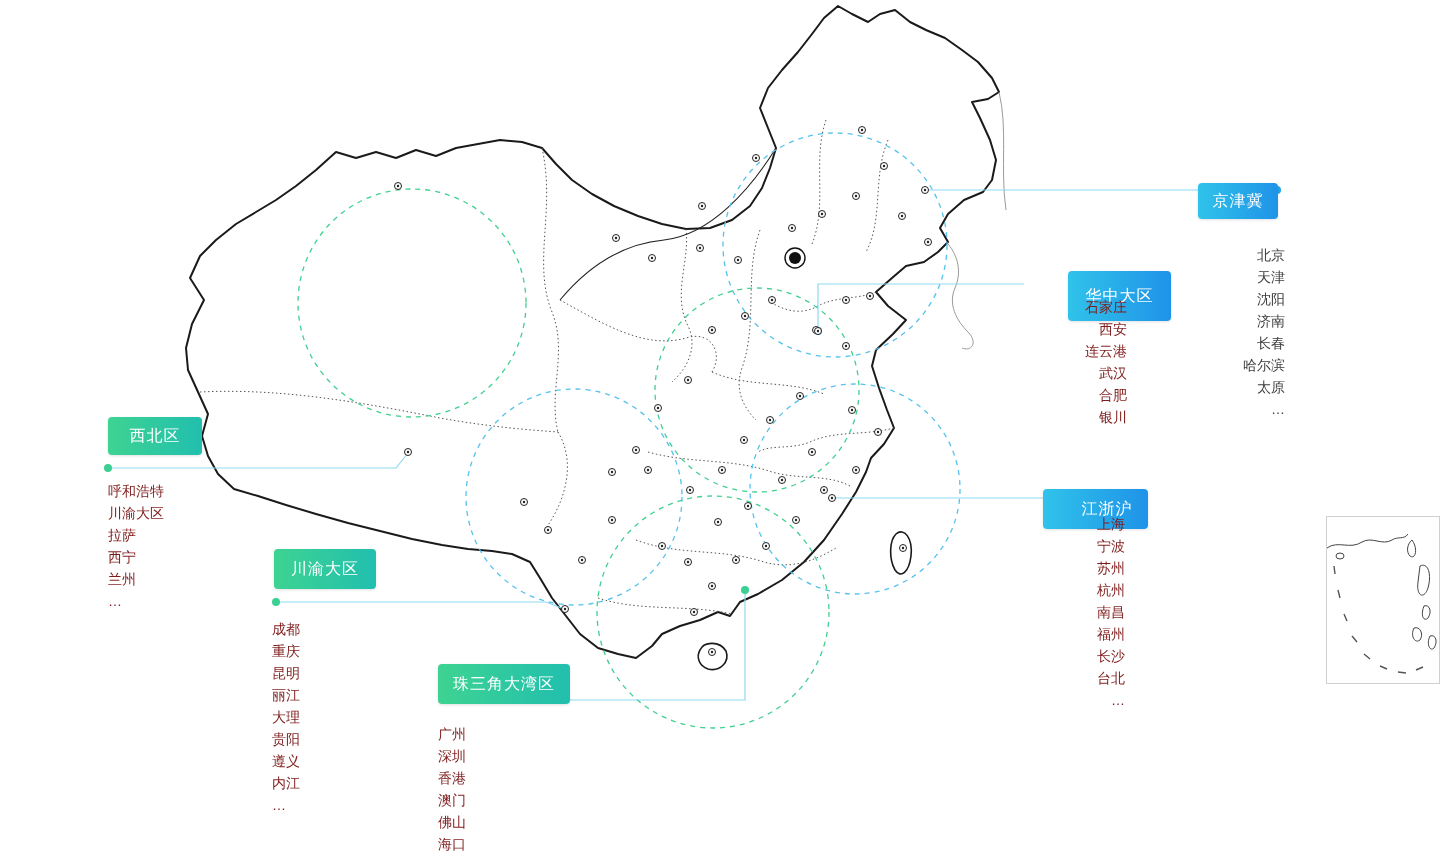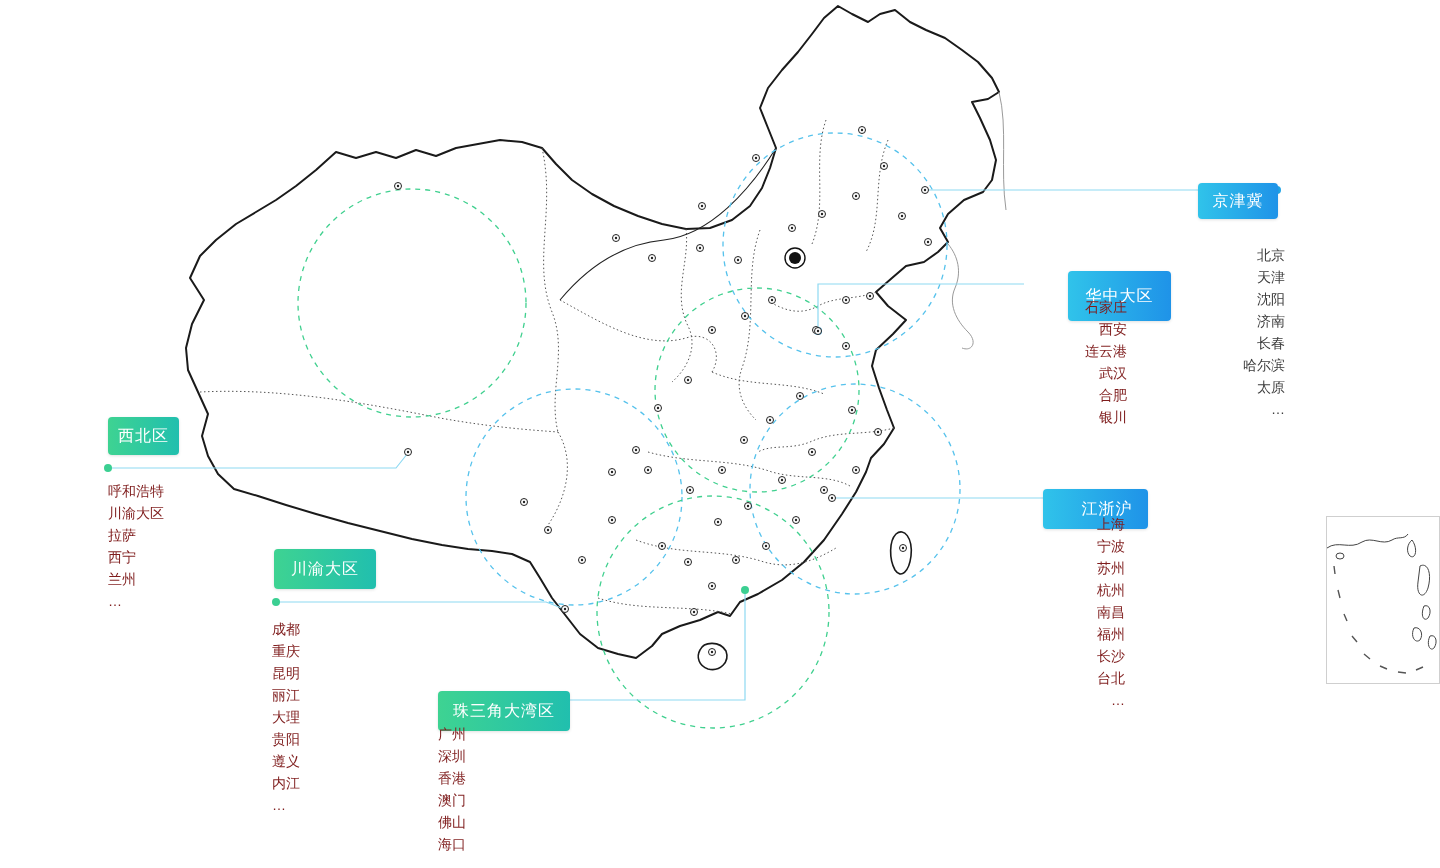--- a/index.html
+++ b/index.html
@@ -267,21 +267,21 @@
         <div class="city">杭州</div>
         <div class="city">南昌</div>
         <div class="city">福州</div>
         <div class="city">长沙</div>
         <div class="city">台北</div>
         <div class="city">…</div>
       </div>
   </div>
 
   <div>
-    <div class="pill pill-green" style="left:108px;top:417px;width:71px;height:38px;">西北区</div>
+    <div class="pill pill-green" style="left:108px;top:417px;width:94px;height:38px;">西北区</div>
     <div class="cities" style="left:108px;top:480px;">
         <div class="city">呼和浩特</div>
         <div class="city">川渝大区</div>
         <div class="city">拉萨</div>
         <div class="city">西宁</div>
         <div class="city">兰州</div>
         <div class="city">…</div>
       </div>
   </div>
 
@@ -294,21 +294,21 @@
         <div class="city">丽江</div>
         <div class="city">大理</div>
         <div class="city">贵阳</div>
         <div class="city">遵义</div>
         <div class="city">内江</div>
         <div class="city">…</div>
       </div>
   </div>
 
   <div>
-    <div class="pill pill-green" style="left:438px;top:691px;width:132px;height:40px;">珠三角大湾区</div>
+    <div class="pill pill-green" style="left:438px;top:664px;width:132px;height:40px;">珠三角大湾区</div>
     <div class="cities" style="left:438px;top:723px;">
         <div class="city">广州</div>
         <div class="city">深圳</div>
         <div class="city">香港</div>
         <div class="city">澳门</div>
         <div class="city">佛山</div>
         <div class="city">海口</div>
         <div class="city">…</div>
       </div>
   </div>

